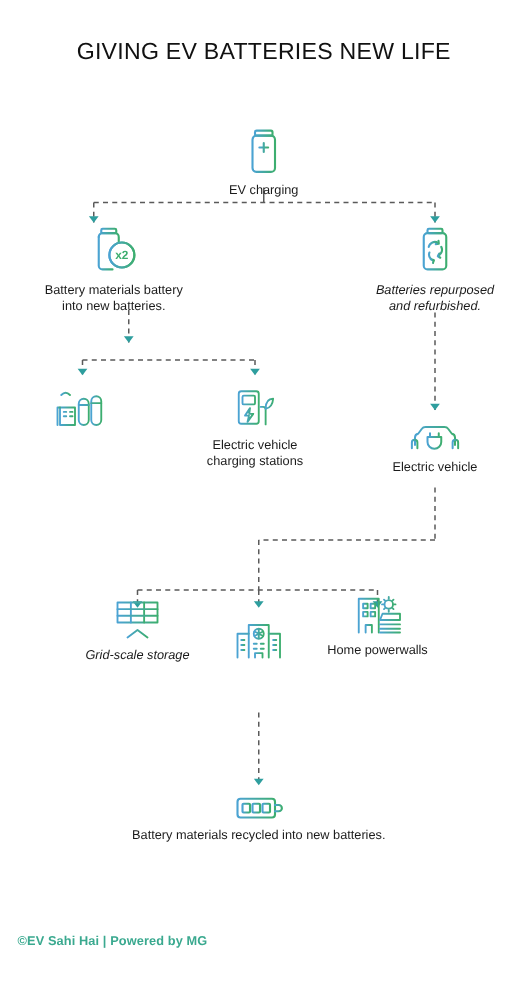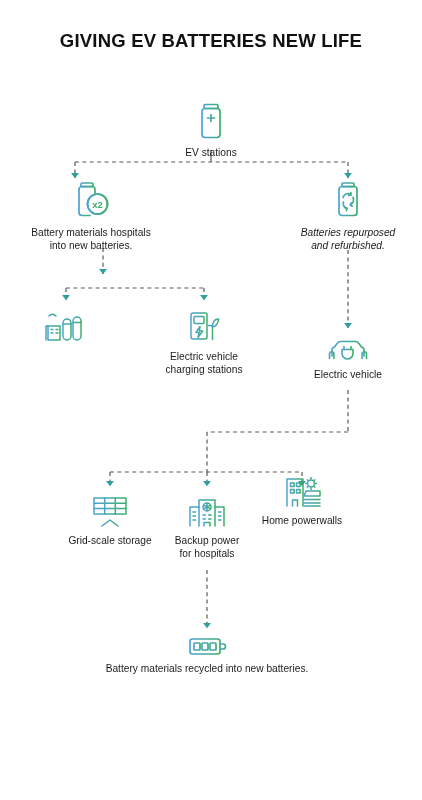--- a/index.html
+++ b/index.html
@@ -6,21 +6,21 @@
   html, body {
     width: 422px; height: 800px;
     background: #ffffff;
     font-family: "Liberation Sans", sans-serif;
   }
   #canvas { position: relative; width: 422px; height: 800px; overflow: hidden; }
 
   #title {
     position: absolute; left: 0; top: 30px; width: 422px;
     text-align: center;
-    font-size: 18.5px; font-weight: bold; letter-spacing: 0.2px;
+    font-size: 18.5px; font-weight: normal; letter-spacing: 0.2px;
     color: #111111;
   }
 
   
   #wires { position: absolute; left: 0; top: 0; width: 422px; height: 800px; }
 
   .node { position: absolute; text-align: center; }
   .node .glyph { display: block; margin: 0 auto; }
   .node .cap {
     display: block; margin-top: 5px;
@@ -83,41 +83,41 @@
             <stop offset="1" stop-color="#3DAE6F"></stop>
       </linearGradient>
         </defs>
       <g fill="none" stroke="url(#g1)" stroke-width="1.7" stroke-linecap="round" stroke-linejoin="round">
         <rect x="8" y="4.5" width="14" height="4" rx="1.2"></rect>
         <rect x="6" y="8.5" width="18" height="29" rx="3.2"></rect>
         <path d="M15 14.5 v7 M11.5 18 h7"></path>
         <path d="M11.5 29.5 h7"></path>
       </g>
     </svg>
-    <span class="cap">EV stations</span>
+    <span class="cap">EV charging</span>
   </div>
 
   <div class="node" style="left:6px; top:180px; width:170px;">
     <svg class="glyph" width="38" height="42" viewBox="0 0 38 42">
       <defs>
           <linearGradient id="g2" x1="0" y1="0" x2="1" y2="0">
         <stop offset="0" stop-color="#4BA3D3"></stop>
             <stop offset="1" stop-color="#3DAE6F"></stop>
       </linearGradient>
         </defs>
       <g fill="none" stroke="url(#g2)" stroke-width="1.7" stroke-linecap="round" stroke-linejoin="round">
         <rect x="9" y="3" width="12" height="3.6" rx="1.1"></rect>
         <path d="M7 9.5 a3 3 0 0 1 3-3 h10 a3 3 0 0 1 3 3 v6"></path>
         <path d="M7 9.5 v23 a3 3 0 0 0 3 3 h8"></path>
         <circle cx="25.5" cy="24" r="10" fill="#ffffff"></circle>
         <circle cx="25.5" cy="24" r="10"></circle>
       </g>
       <text x="25.5" y="27.6" text-anchor="middle" font-family="Liberation Sans, sans-serif" font-size="9.5" font-weight="bold" fill="#3DAE6F">x2</text>
     </svg>
-    <span class="cap">Battery materials hospitals
+    <span class="cap">Battery materials battery
 into new batteries.</span>
   </div>
 
   <div class="node" style="left:278px; top:180px; width:140px;font-style:italic;">
     <svg class="glyph" width="32" height="42" viewBox="0 0 32 42">
       <defs>
           <linearGradient id="g3" x1="0" y1="0" x2="1" y2="0">
         <stop offset="0" stop-color="#4BA3D3"></stop>
             <stop offset="1" stop-color="#3DAE6F"></stop>
       </linearGradient>
@@ -193,21 +193,21 @@
         <path d="M3.5 22.5 v-4.5 a2.2 2.2 0 0 1 4.4 0 v4.5"></path>
         <path d="M36.1 22.5 v-4.5 a2.2 2.2 0 0 1 4.4 0 v4.5"></path>
         <path d="M18 10.5 v3 M25 10.5 v3"></path>
         <path d="M16 13.5 h11 v4 a5.5 5.5 0 0 1 -11 0 z"></path>
         <path d="M21.5 19 v4"></path>
       </g>
     </svg>
     <span class="cap">Electric vehicle</span>
   </div>
 
-  <div class="node" style="left:55px; top:492px; width:110px;">
+  <div class="node" style="left:55px; top:476px; width:110px;font-style:italic;">
     <svg class="glyph" width="40" height="38" viewBox="0 0 40 38">
       <defs>
           <linearGradient id="g7" x1="0" y1="0" x2="1" y2="0">
         <stop offset="0" stop-color="#4BA3D3"></stop>
             <stop offset="1" stop-color="#3DAE6F"></stop>
       </linearGradient>
         </defs>
       <g fill="none" stroke="url(#g7)" stroke-width="1.5" stroke-linecap="round" stroke-linejoin="round">
         <path d="M4 6 h32 v16 h-32 z"></path>
         <path d="M14.7 6 v16 M25.3 6 v16"></path>
@@ -233,22 +233,20 @@
         <path d="M5 34 v-19 h9 M30 15 h9 v19"></path>
         <circle cx="22" cy="15" r="4"></circle>
         <path d="M22 11.4 v7.2 M18.6 13.2 l6.8 3.6 M18.6 16.8 l6.8 -3.6"></path>
         <path d="M8 20 h2.5 M8 24 h2.5 M8 28 h2.5"></path>
         <path d="M33.5 20 h2.5 M33.5 24 h2.5 M33.5 28 h2.5"></path>
         <path d="M18 23 h2.4 M23.6 23 h2.4 M18 27 h2.4 M23.6 27 h2.4"></path>
         <path d="M19 34 v-3.5 h6 v3.5"></path>
         <path d="M2.5 34.5 h39"></path>
       </g>
     </svg>
-    <span class="cap">Backup power
-for hospitals</span>
   </div>
 
   <div class="node" style="left:252px; top:472px; width:100px;">
     <svg class="glyph" width="44" height="38" viewBox="0 0 44 38">
       <defs>
           <linearGradient id="g9" x1="0" y1="0" x2="1" y2="0">
         <stop offset="0" stop-color="#4BA3D3"></stop>
             <stop offset="1" stop-color="#3DAE6F"></stop>
       </linearGradient>
         </defs>
@@ -282,14 +280,15 @@
         <rect x="4" y="5" width="30" height="15" rx="2.4"></rect>
         <path d="M34 10 h3 a1.6 1.6 0 0 1 0 5 h-3"></path>
         <rect x="8" y="9" width="6" height="7" rx="0.8"></rect>
         <rect x="16" y="9" width="6" height="7" rx="0.8"></rect>
         <rect x="24" y="9" width="6" height="7" rx="0.8"></rect>
       </g>
     </svg>
     <span class="cap">Battery materials recycled into new batteries.</span>
   </div>
 
+  <div id="footer">©EV Sahi Hai | Powered by MG</div>
 
 </div>
 
 </body></html>

